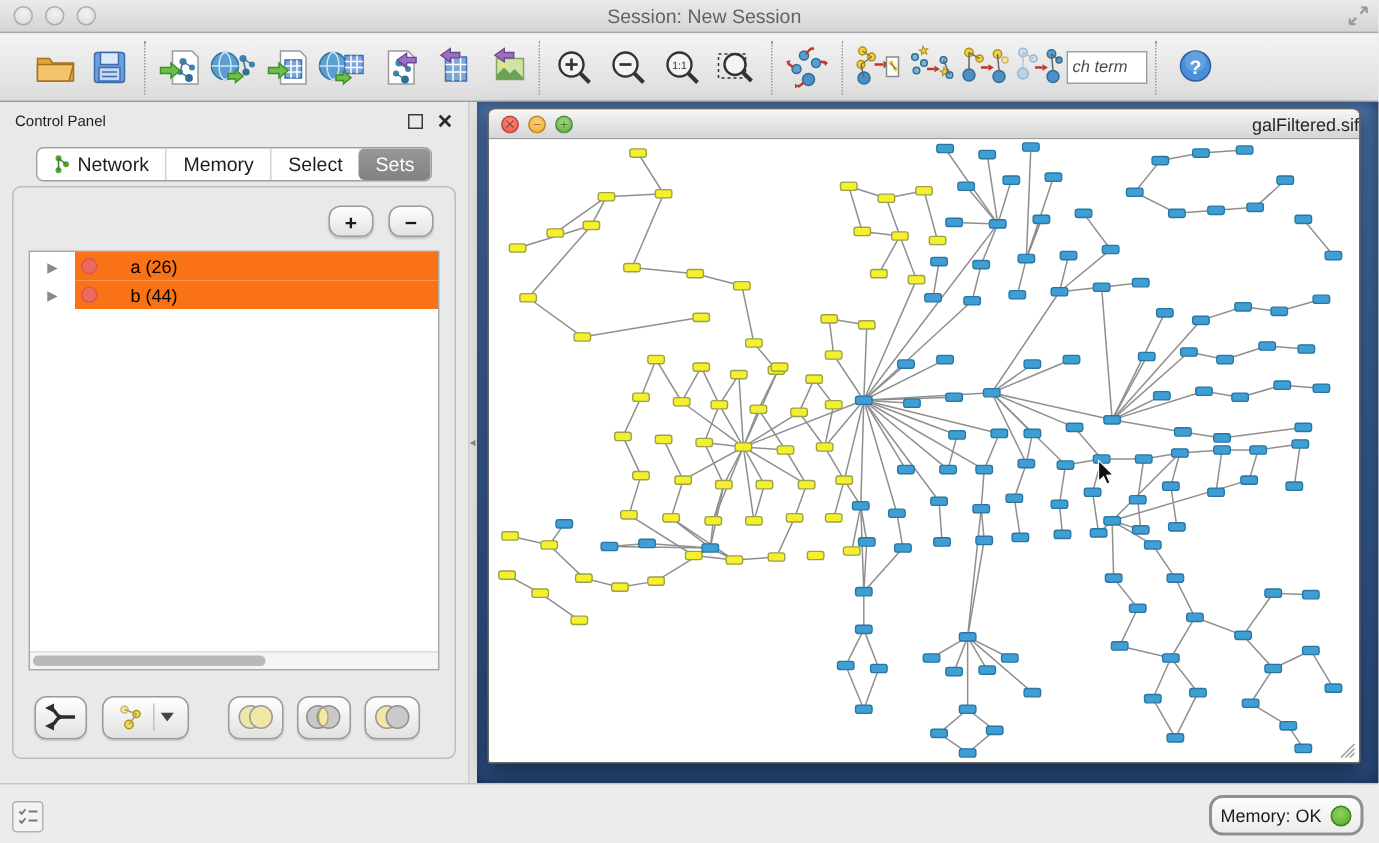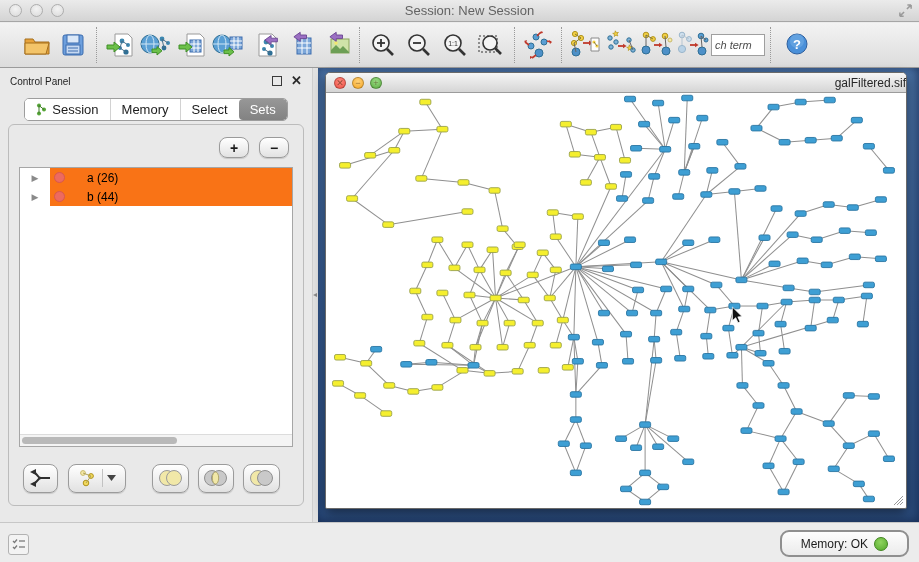--- a/index.html
+++ b/index.html
@@ -89,21 +89,21 @@
   .nw-title { position:absolute; left:0; right:0; text-align:right; font-size:12px; color:#262626; }
   .nw-content { flex:1 1 auto; position:relative; background:#fff; border-radius:0 0 2px 2px; overflow:hidden; }
   .nw-content svg.graph { position:absolute; left:0; top:0; width:100%; height:100%; }
   .resize-grip { position:absolute; right:2px; bottom:2px; }
 
   
   .statusbar { position:absolute; left:0; bottom:0; width:919px; height:40px; background:#ececec;
     border-top:1px solid #c7c7c7; }
   .tasks-btn { position:absolute; left:8px; top:11px; width:21px; height:21px;
     border:1px solid #b2b2b2; border-radius:3px; background:#f3f3f3; display:flex; align-items:center; justify-content:center; }
-  .memory-btn { position:absolute; right:10px; top:7px; height:27px; padding:0 19px;
+  .memory-btn { position:absolute; right:10px; top:7px; height:27px; padding:0 6px;
     border:2px solid #8f8f8f; border-radius:9px; background:linear-gradient(#fdfdfd,#ebebeb);
     display:flex; align-items:center; gap:6px; font-size:12px; color:#1c1c1c; }
   .mem-led { width:14px; height:14px; border-radius:50%; background:radial-gradient(circle at 45% 35%, #8fd45e, #55a82d); border:1px solid #3f851d; }
 </style>
 </head>
 <body>
 
 <div class="titlebar">
   <div class="traffic">
     <button class="tl"></button>
@@ -350,21 +350,21 @@
   <div class="tabbar-wrap">
     <div class="tabbar">
       <button class="tab">
         <svg width="11" height="13" viewBox="0 0 11 13">
           <circle cx="3" cy="2.5" r="2" fill="#57a639"></circle>
             <circle cx="8" cy="6.5" r="2" fill="#57a639"></circle>
           <circle cx="3" cy="10.5" r="2" fill="#57a639"></circle>
           <line x1="3" y1="2.5" x2="8" y2="6.5" stroke="#3f7a28"></line>
             <line x1="3" y1="2.5" x2="3" y2="10.5" stroke="#3f7a28"></line>
         </svg>
-        <span>Session</span>
+        <span>Network</span>
       </button>
       <button class="tab">
         <span>Memory</span>
       </button>
       <button class="tab">
         <span>Select</span>
       </button>
       <button class="tab active">
         <span>Sets</span>
       </button>

